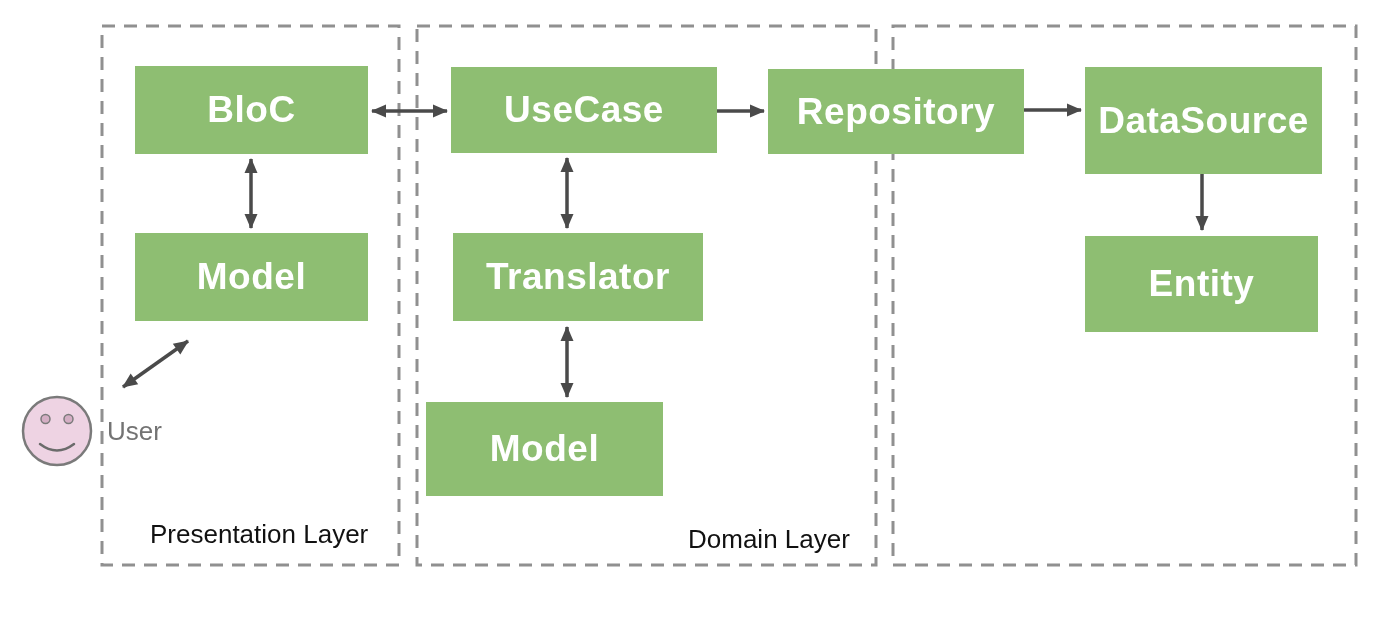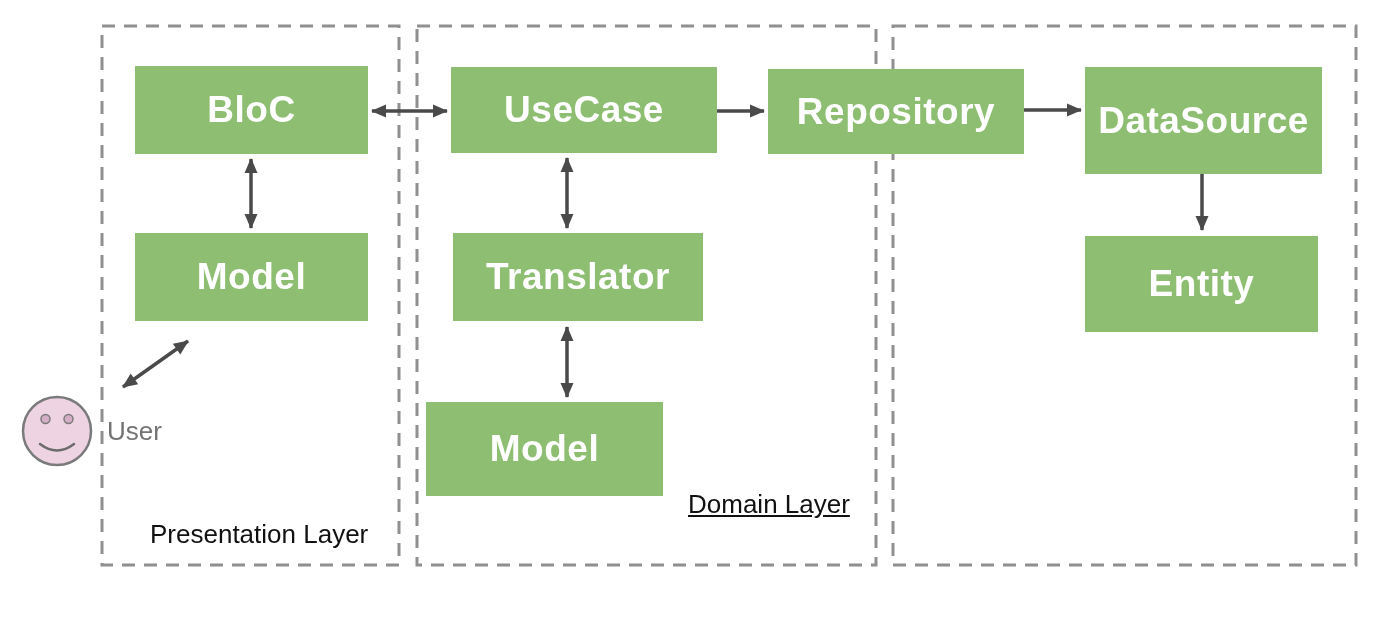--- a/index.html
+++ b/index.html
@@ -34,21 +34,21 @@
   .node-entity     { left: 1085px; top: 236px; width: 233px; height: 96px; }
 
   .layer-label {
     position: absolute;
     color: #111111;
     font-size: 26px;
     white-space: nowrap;
     z-index: 2;
   }
   .label-presentation { left: 150px;  top: 519px; }
-  .label-domain       { left: 688px;  top: 489px; text-decoration: underline; }
+  .label-domain       { left: 688px;  top: 524px; }
   .label-data         { left: 1207px; top: 519px; }
 
   .user-label {
     position: absolute;
     left: 107px; top: 416px;
     color: #737373;
     font-size: 26px;
     z-index: 2;
   }
 </style>

